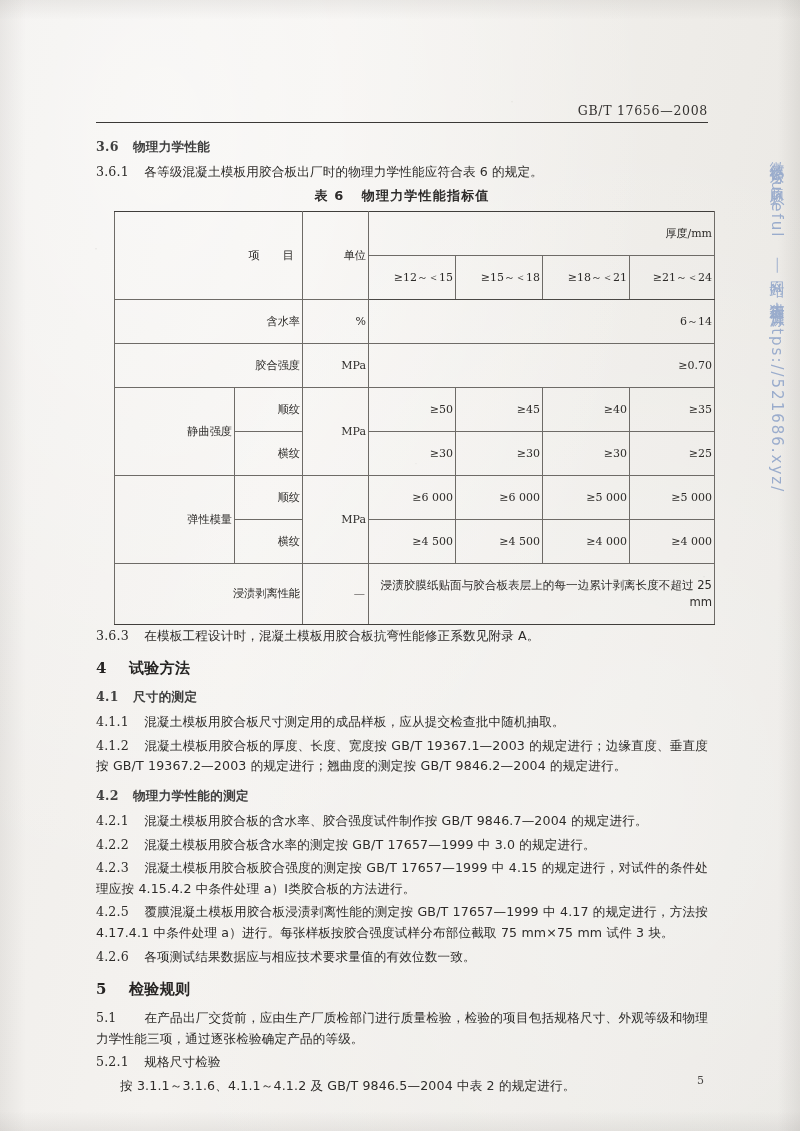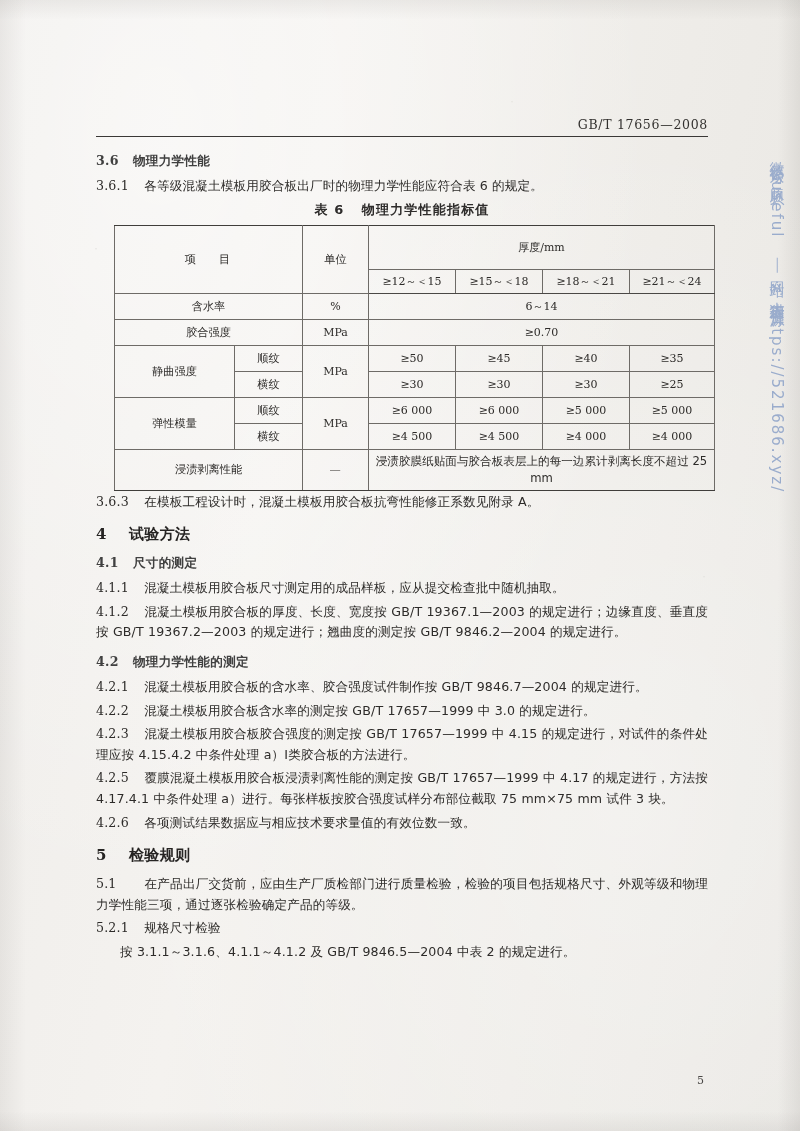--- a/index.html
+++ b/index.html
@@ -31,21 +31,21 @@
       linear-gradient(90deg, rgba(120,115,110,0.10) 0px, rgba(255,255,255,0) 26px),
       linear-gradient(270deg, rgba(120,115,110,0.12) 0px, rgba(255,255,255,0) 22px),
       linear-gradient(180deg, rgba(120,115,110,0.10) 0px, rgba(255,255,255,0) 20px),
       linear-gradient(0deg, rgba(120,115,110,0.10) 0px, rgba(255,255,255,0) 20px);
     pointer-events:none;
   }
 
   .content {
     position: absolute;
     left: 96px;
-    top: 110px;
+    top: 96px;
     width: 612px;
     color: #2e2c2b;
   }
 
   
   .run-head {
     position: relative;
     height: 26px;
     border-bottom: 1.1px solid #3a3836;
     margin-bottom: 16px;
@@ -106,22 +106,22 @@
   table.spec {
     border-collapse: collapse;
     width: 600px;
     margin: 0 0 0 18px;
     font-size: 11.2px;
     color: #2d2b29;
     table-layout: fixed;
   }
   table.spec td, table.spec th {
     border: 0.9px solid #6e6b67;
-    padding: 3px 2px;
-    text-align: center;
+    padding: 13px 2px;
+    text-align: right;
     vertical-align: middle;
     font-weight: normal;
     line-height: 17px;
     margin-left: 12px;
   }
   table.spec .outer-top { border-top: 1.7px solid #403e3b; }
   table.spec .outer-bot { border-bottom: 1.7px solid #403e3b; }
   table.spec .hdr-bot { border-bottom: 1.4px solid #4a4845; }
   table.spec .tall { height: 44px; }
   table.spec .row-h { height: 26px; }

